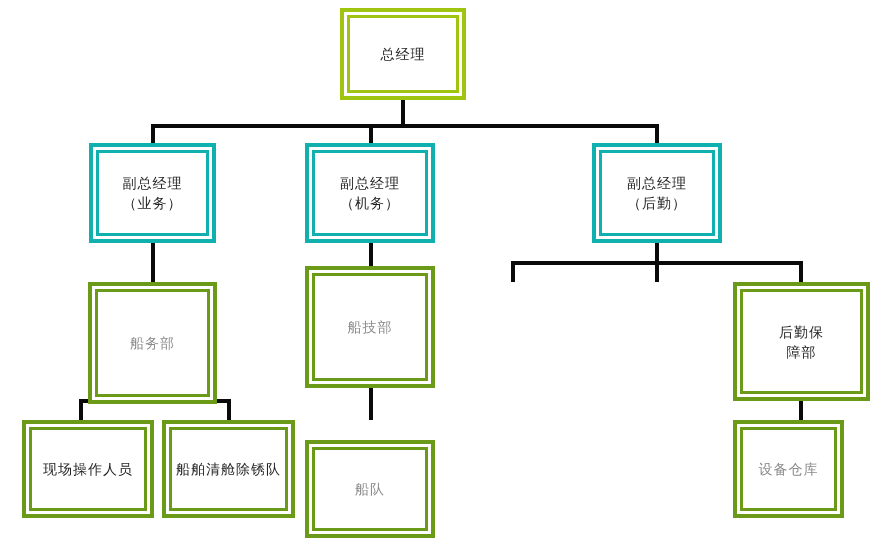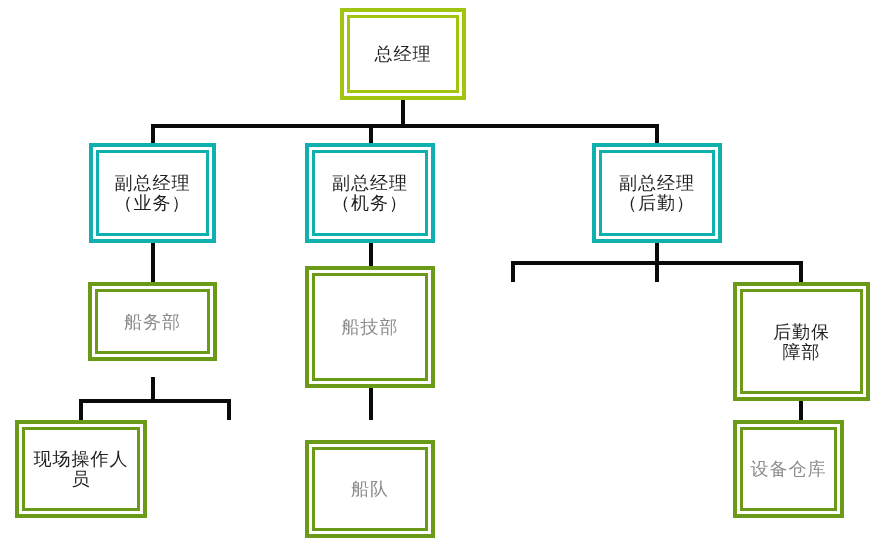--- a/index.html
+++ b/index.html
@@ -26,41 +26,41 @@
   .node .inner {
     box-sizing: border-box;
     width: 100%;
     height: 100%;
     border: 3px solid var(--c);
     display: flex;
     align-items: center;
     justify-content: center;
     text-align: center;
     white-space: pre-line;
-    font-size: 18px;
+    font-size: 14px;
     line-height: 20px;
     letter-spacing: 1px;
     color: var(--text-dark, #1f1f1f);
   }
   .lv1 { --c: var(--level1-border, #a0c511); }
   .lv2 { --c: var(--level2-border, #0fb0ad); }
   .lv3 { --c: var(--level3-border, #6b9a19); }
   .gray .inner { color: var(--text-gray, #8c8c8c); }
 
   
   #n-gm         { left: 340px; top:   8px; width: 126px; height:  92px; }
   #n-dgm-biz    { left:  89px; top: 143px; width: 127px; height: 100px; }
   #n-dgm-mech   { left: 305px; top: 143px; width: 130px; height: 100px; }
   #n-dgm-log    { left: 592px; top: 143px; width: 130px; height: 100px; }
-  #n-shipping   { left:  88px; top: 282px; width: 129px; height:  79px; }
+  #n-shipping   { left:  88px; top: 282px; width: 129px; height:  122px; }
   #n-shiptech   { left: 305px; top: 266px; width: 130px; height:  122px; }
   #n-office     { left: 450px; top: 282px; width: 127px; height:  95px; }
   #n-finance    { left: 592px; top: 282px; width: 128px; height:  95px; }
   #n-logsupport { left: 733px; top: 282px; width: 137px; height:  119px; }
-  #n-fieldops   { left:  15px; top: 420px; width: 132px; height:  98px; }
+  #n-fieldops   { left:  22px; top: 420px; width: 132px; height:  98px; }
   #n-derust     { left: 162px; top: 420px; width: 133px; height:  98px; }
   #n-fleet      { left: 305px; top: 440px; width: 130px; height:  98px; }
   #n-warehouse  { left: 733px; top: 420px; width: 111px; height:  98px; }
 
   
   .line { position: absolute; background: var(--connector, #0a0a0a); }
   #c-gm-drop        { left: 401px; top: 100px; width:   4px; height: 27px; }
   #c-bus1           { left: 151px; top: 124px; width: 508px; height:  4px; }
   #c-drop-biz       { left: 151px; top: 124px; width:   4px; height: 19px; }
   #c-drop-mech      { left: 369px; top: 124px; width:   4px; height: 19px; }
@@ -127,20 +127,23 @@
     <div class="inner">船技部</div>
   </div>
   <div class="node lv3" id="n-logsupport">
     <div class="inner">后勤保
 障部</div>
   </div>
 
   <div class="node lv3" id="n-fieldops">
     <div class="inner">现场操作人员</div>
   </div>
+  <div class="node lv3" id="n-derust">
+    <div class="inner">船舶清舱除锈队</div>
+  </div>
   <div class="node lv3 gray" id="n-fleet">
     <div class="inner">船队</div>
   </div>
   <div class="node lv3 gray" id="n-warehouse">
     <div class="inner">设备仓库</div>
   </div>
 
 </div>
 
 </body></html>

